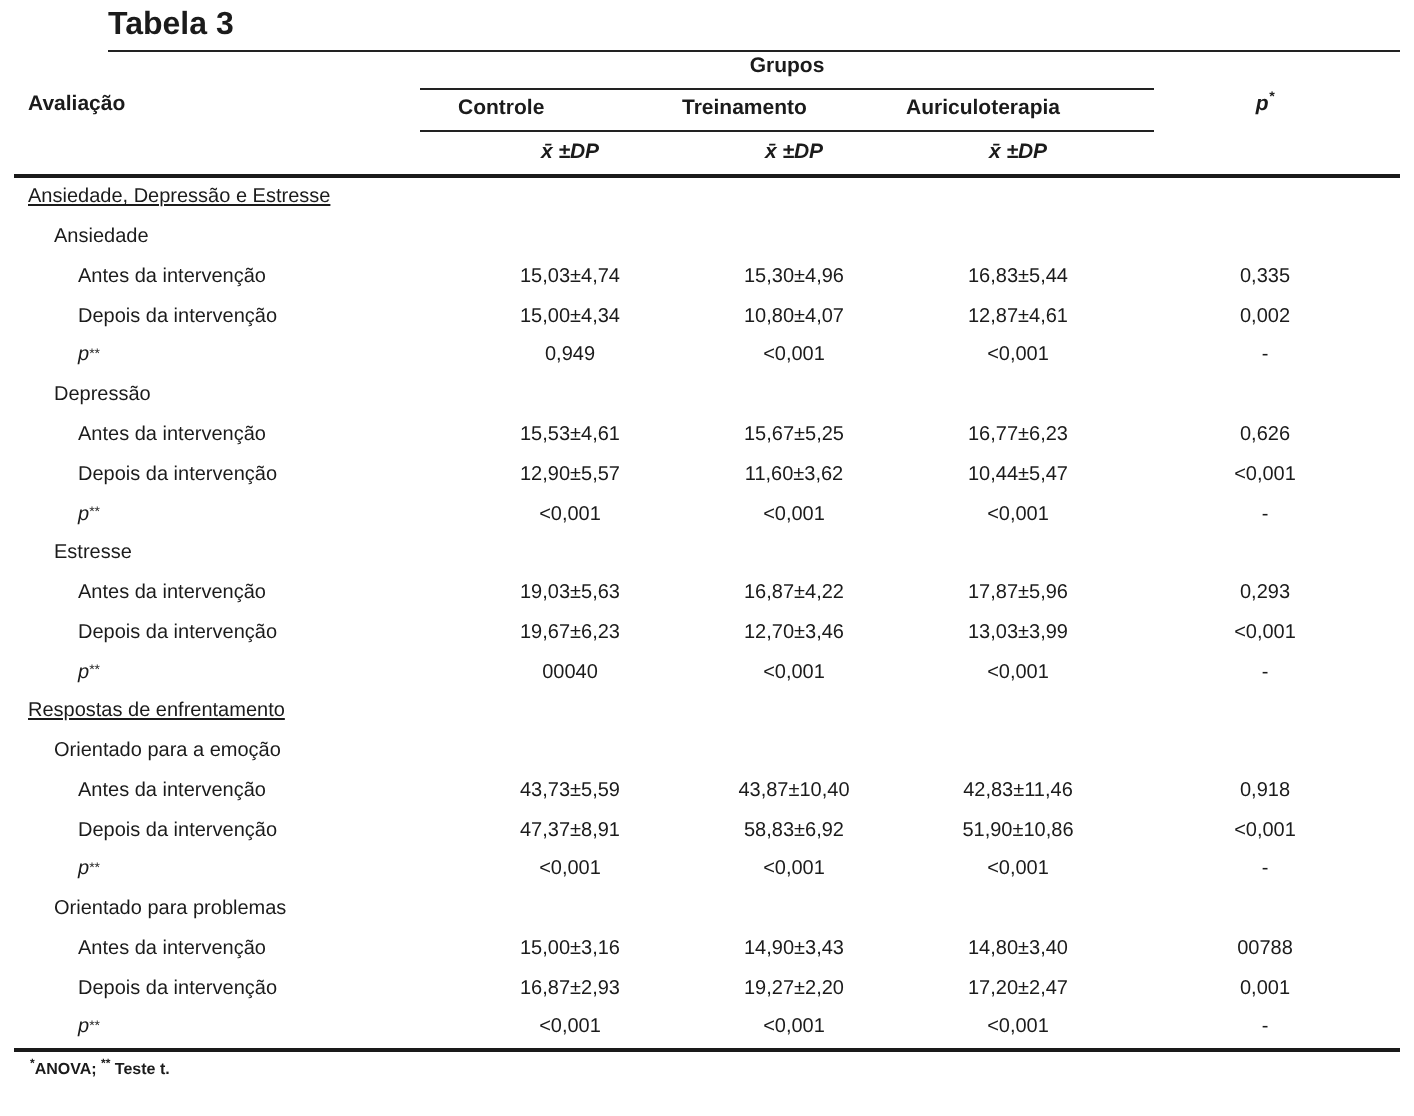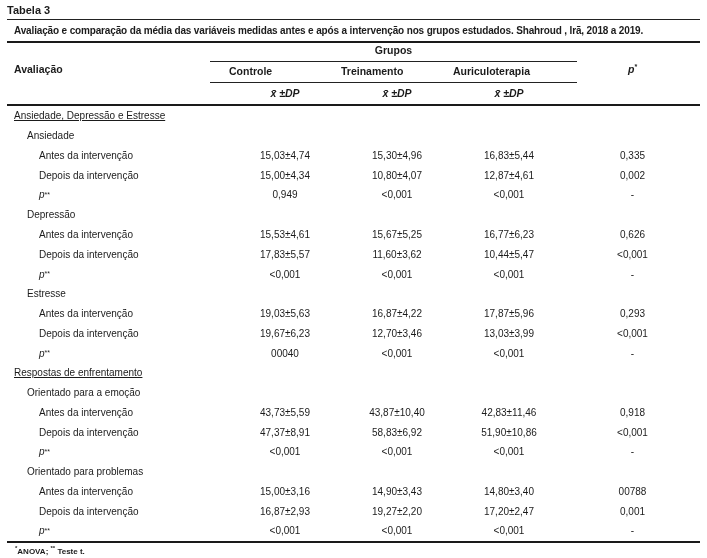--- a/index.html
+++ b/index.html
@@ -3,22 +3,22 @@
 <meta charset="utf-8">
 <style>
   html,body{margin:0;padding:0;background:#ffffff;}
   body{
     width:707px;height:558px;overflow:hidden;
     font-family:"Liberation Sans","DejaVu Sans",sans-serif;
     color:#1b1b1b;
   }
   .sheet{margin:0 7px;width:693px;}
   .title{
-    font-size:11px;font-weight:700;padding:4px 0 3px 0;
-    border-bottom:1px solid #222;white-space:nowrap;
+    font-size:16px;font-weight:700;padding:4px 0 3px 0;
+    border-bottom:1px solid #222;white-space:nowrap;margin-left:47px;
   }
   .caption{
     font-size:10px;font-weight:700;letter-spacing:-0.15px;
     padding:5px 0 5px 7px;border-bottom:2px solid #1a1a1a;white-space:nowrap;
   }
   
   .thead{position:relative;height:61px;border-bottom:2px solid #1a1a1a;font-size:10.5px;font-weight:700;}
   .variables{position:absolute;left:7px;top:20px;}
   .grupos{position:absolute;left:203px;top:1px;width:367px;text-align:center;}
   .hline{position:absolute;left:203px;width:367px;border-top:1px solid #222;height:0;}
@@ -47,21 +47,20 @@
     border-top:2px solid #1a1a1a;
     font-size:8px;font-weight:700;padding:4px 0 0 8px;white-space:nowrap;
   }
   .footnote sup{font-size:6px;}
 </style>
 </head>
 <body>
 
 <div class="sheet">
   <div class="title">Tabela 3</div>
-  <div class="caption">Avaliação e comparação da média das variáveis medidas antes e após a intervenção nos grupos estudados. Shahroud , Irã, 2018 a 2019.</div>
 
   <div class="thead">
     <div class="variables">Avaliação</div>
     <div class="grupos">Grupos</div>
     <div class="hline line1"></div>
     <div class="hline line2"></div>
     <div id="group-cols"></div>
     <div class="p-h"><span class="it">p</span><sup>*</sup></div>
   <div class="col-h" style="left: 222px;">Controle</div>
       <div class="col-s" style="left: 222px;">x̄ ±DP</div>
@@ -75,21 +74,21 @@
       <div class="trow"><div class="cell lab ind0">Ansiedade, Depressão e Estresse</div><div class="cell val"></div><div class="cell val"></div><div class="cell val"></div><div class="cell val"></div></div>
       <div class="trow"><div class="cell lab ind1">Ansiedade</div><div class="cell val"></div><div class="cell val"></div><div class="cell val"></div><div class="cell val"></div></div>
       <div class="trow"><div class="cell lab ind2">Antes da intervenção</div><div class="cell val">15,03±4,74</div><div class="cell val">15,30±4,96</div><div class="cell val">16,83±5,44</div><div class="cell val">0,335</div></div>
       <div class="trow"><div class="cell lab ind2">Depois da intervenção</div><div class="cell val">15,00±4,34</div><div class="cell val">10,80±4,07</div><div class="cell val">12,87±4,61</div><div class="cell val">0,002</div></div>
       <div class="trow"><div class="cell lab ind2">
           <span class="it">p</span>
           <sup>**</sup>
         </div><div class="cell val">0,949</div><div class="cell val">&lt;0,001</div><div class="cell val">&lt;0,001</div><div class="cell val">-</div></div>
       <div class="trow"><div class="cell lab ind1">Depressão</div><div class="cell val"></div><div class="cell val"></div><div class="cell val"></div><div class="cell val"></div></div>
       <div class="trow"><div class="cell lab ind2">Antes da intervenção</div><div class="cell val">15,53±4,61</div><div class="cell val">15,67±5,25</div><div class="cell val">16,77±6,23</div><div class="cell val">0,626</div></div>
-      <div class="trow"><div class="cell lab ind2">Depois da intervenção</div><div class="cell val">17,83±5,57</div><div class="cell val">11,60±3,62</div><div class="cell val">10,44±5,47</div><div class="cell val">&lt;0,001</div></div>
+      <div class="trow"><div class="cell lab ind2">Depois da intervenção</div><div class="cell val">12,90±5,57</div><div class="cell val">11,60±3,62</div><div class="cell val">10,44±5,47</div><div class="cell val">&lt;0,001</div></div>
       <div class="trow"><div class="cell lab ind2">
           <span class="it">p</span>
           <sup>**</sup>
         </div><div class="cell val">&lt;0,001</div><div class="cell val">&lt;0,001</div><div class="cell val">&lt;0,001</div><div class="cell val">-</div></div>
       <div class="trow"><div class="cell lab ind1">Estresse</div><div class="cell val"></div><div class="cell val"></div><div class="cell val"></div><div class="cell val"></div></div>
       <div class="trow"><div class="cell lab ind2">Antes da intervenção</div><div class="cell val">19,03±5,63</div><div class="cell val">16,87±4,22</div><div class="cell val">17,87±5,96</div><div class="cell val">0,293</div></div>
       <div class="trow"><div class="cell lab ind2">Depois da intervenção</div><div class="cell val">19,67±6,23</div><div class="cell val">12,70±3,46</div><div class="cell val">13,03±3,99</div><div class="cell val">&lt;0,001</div></div>
       <div class="trow"><div class="cell lab ind2">
           <span class="it">p</span>
           <sup>**</sup>

